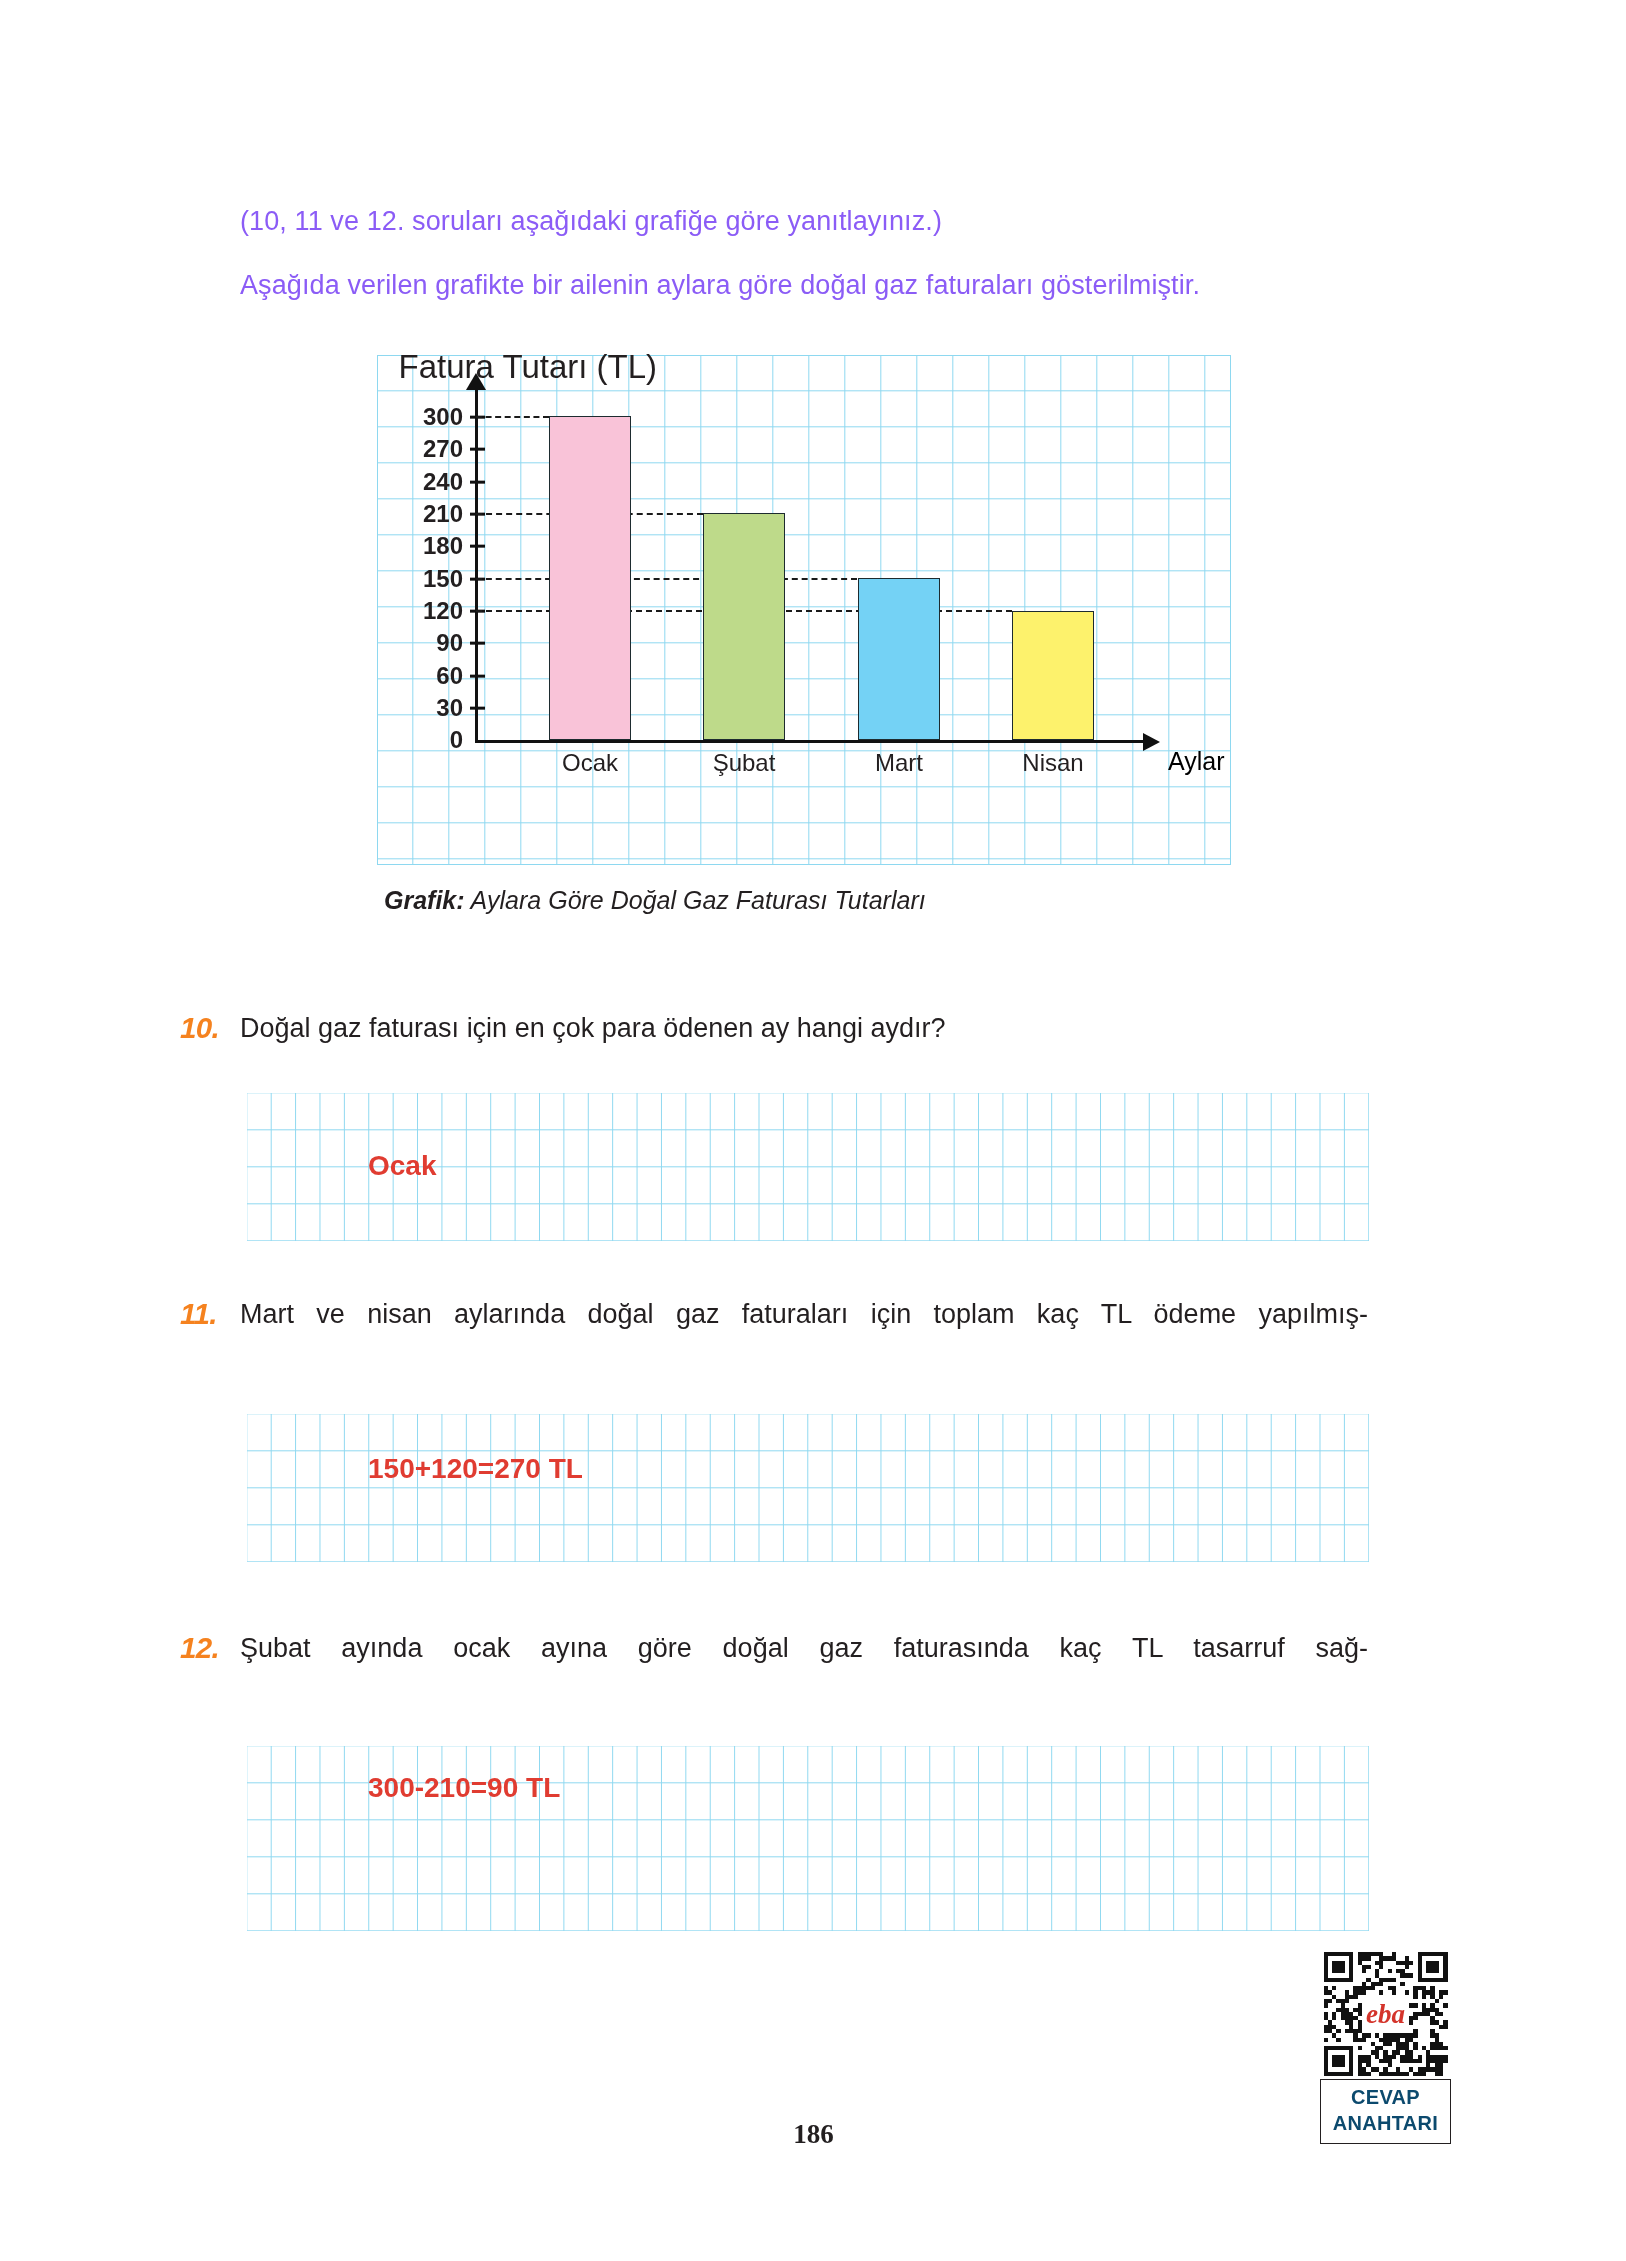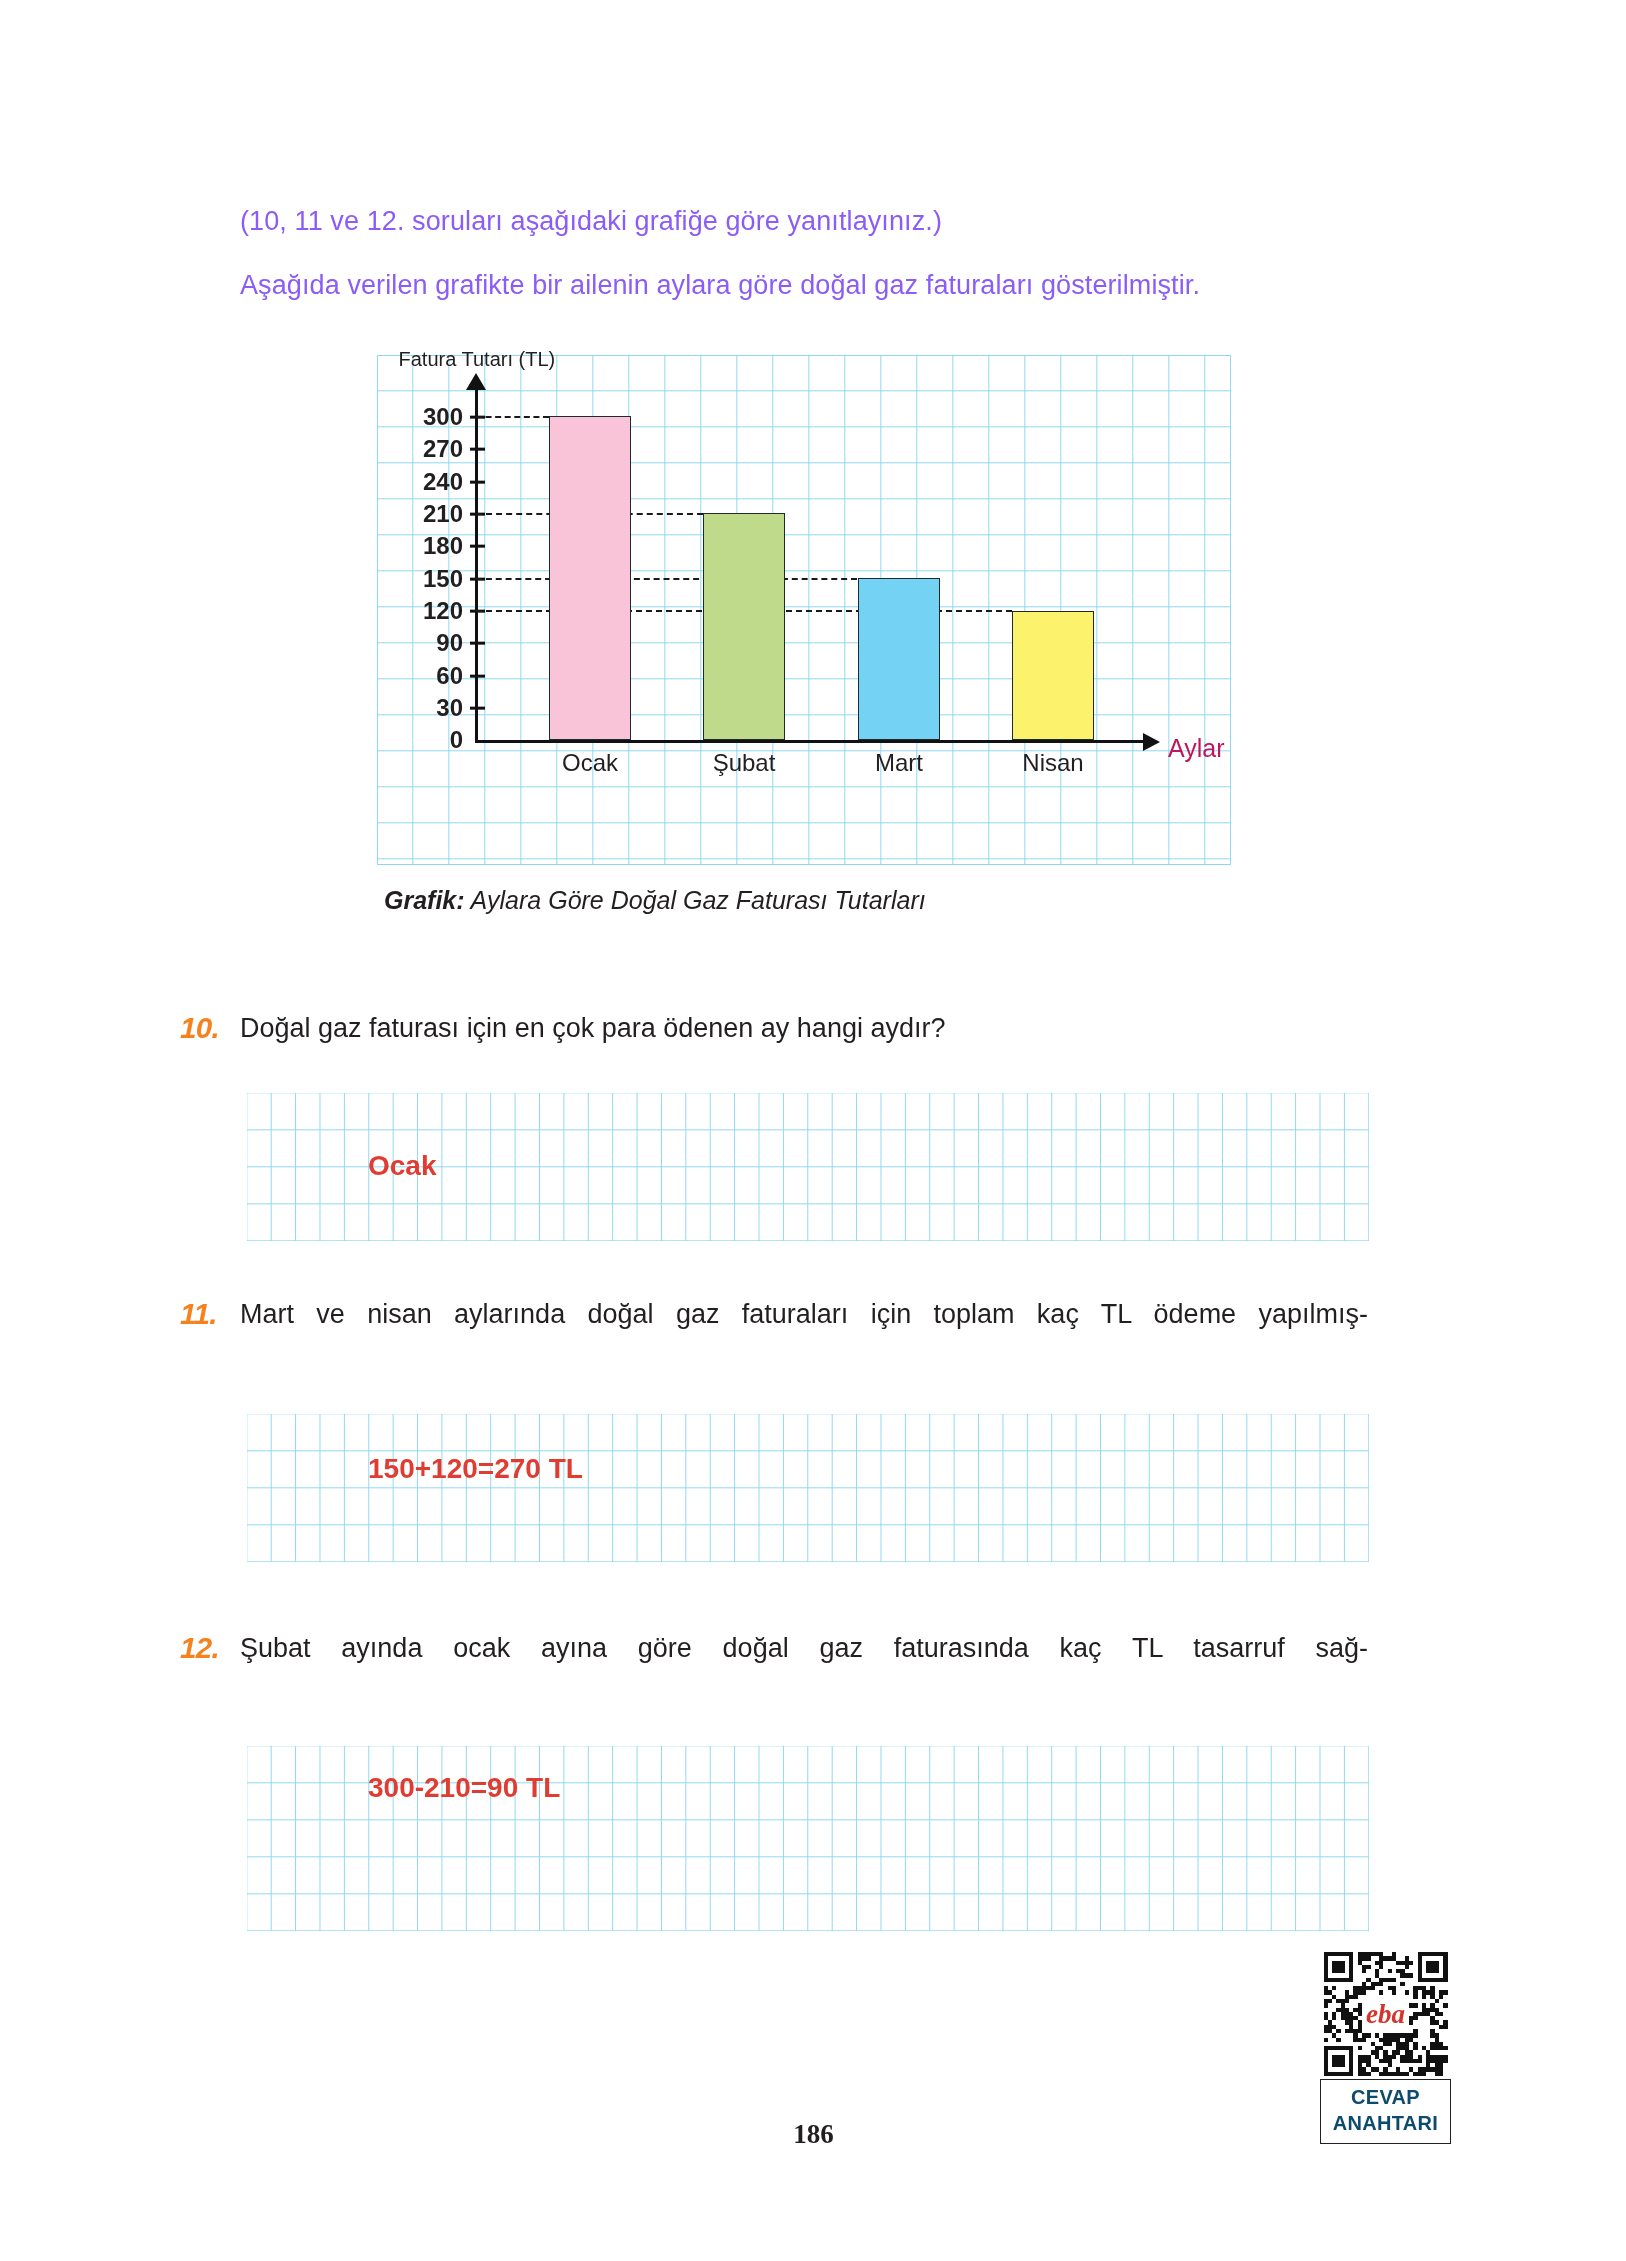--- a/index.html
+++ b/index.html
@@ -93,30 +93,30 @@
     width: 0; height: 0;
     border-top: 9.4px solid transparent;
     border-bottom: 9.4px solid transparent;
     border-left: 17px solid #111;
   }
 
   .axis-title-y {
     position: absolute;
     left: 21.5px;
     top: -6.7px;
-    font-size: 20px;
+    font-size: 33px;
     color: #231f20;
     white-space: nowrap;
   }
   .axis-title-x {
     position: absolute;
     left: 791px;
-    top: 379px;
+    top: 392px;
     font-size: 25px;
-    color: #be185d;
+    color: #000000;
     white-space: nowrap;
   }
 
   .ytick {
     position: absolute;
     right: auto;
     font-size: 24px;
     color: #231f20;
     text-align: right;
     width: 74px;

